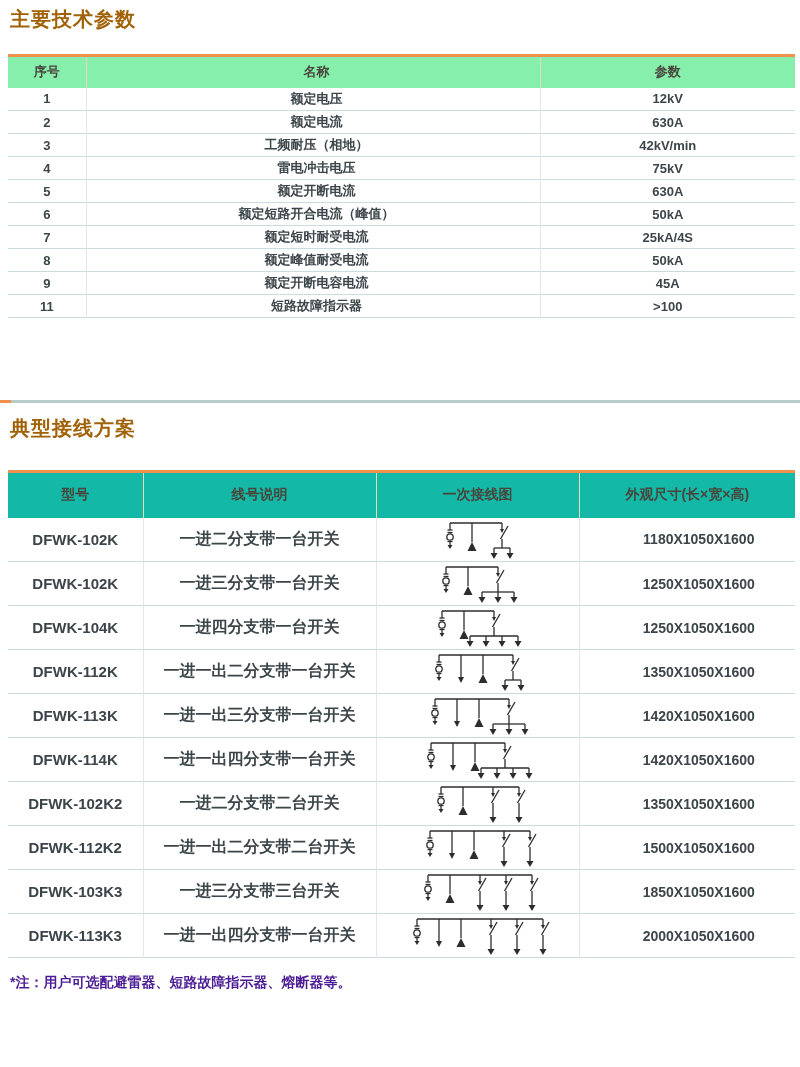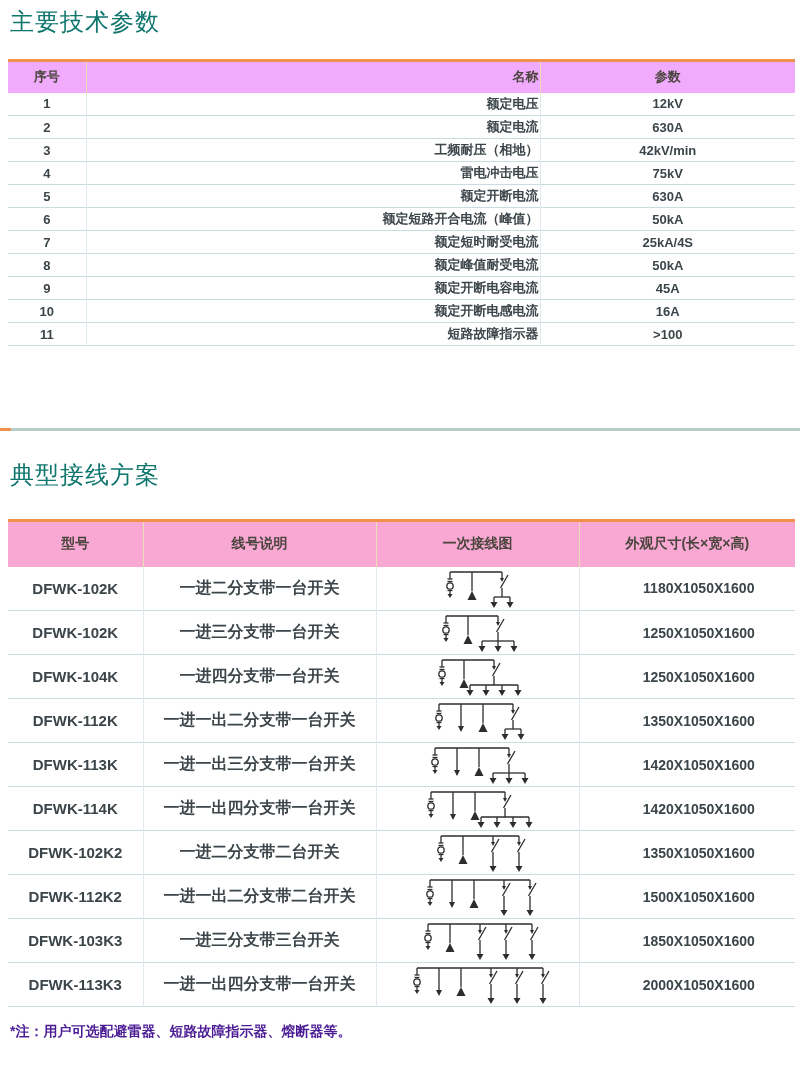--- a/index.html
+++ b/index.html
@@ -3,53 +3,53 @@
 <meta charset="utf-8">
 <style>
   html,body{margin:0;padding:0;background:#ffffff;}
   body{
     width:800px;height:1067px;overflow:hidden;
     font-family:"Liberation Sans","DejaVu Sans",sans-serif;
     color:#3c4549;
   }
   .section-title{
     margin:6px 0 0 10px;
-    font-size:24px;font-weight:normal;color:#0f766e;
+    font-size:20px;font-weight:bold;color:#a16207;
     letter-spacing:1px;
   }
   table{border-collapse:collapse;table-layout:fixed;}
   .spec-table{
     width:787px;margin:21px 0 0 8px;
     border-top:3px solid #f0914d;
   }
-  .spec-table thead tr{height:32px;background:#f0abfc;}
+  .spec-table thead tr{height:32px;background:#86efac;}
   .spec-table thead th{
     font-size:13px;font-weight:bold;color:#4a453c;
     border-right:1px solid #e8dcb4;
   }
   .spec-table thead th:last-child{border-right:none;}
   .spec-table tbody tr{height:23px;border-bottom:1px solid #c9dde0;}
   .spec-table tbody td{
     font-size:13px;font-weight:bold;color:#3c4549;
     text-align:center;border-right:1px solid #dde9eb;
   }
   .spec-table tbody td:last-child{border-right:none;margin-top:16px;}
-  .spec-table .col-name, .spec-table th.col-name{text-align:right;padding-left:8px;}
+  .spec-table .col-name, .spec-table th.col-name{text-align:center;padding-left:8px;}
 
   .divider{
     margin-top:82px;height:3px;width:800px;
     background:linear-gradient(to right,#f0914d 0px,#f0914d 11px,#b8cdc9 11px,#b8cdc9 100%);
   }
-  .section-title.second{margin-top:28px;}
+  .section-title.second{margin-top:12px;}
 
   .scheme-table{
     width:787px;margin:28px 0 0 8px;
     border-top:3px solid #f0914d;
   }
-  .scheme-table thead tr{height:46px;background:#f9a8d4;}
+  .scheme-table thead tr{height:46px;background:#14b8a6;}
   .scheme-table thead th{
     font-size:14px;font-weight:bold;color:#4a453c;
     border-right:1px solid #e8dcb4;
   }
   .scheme-table thead th:last-child{border-right:none;}
   .scheme-table tbody tr{height:44px;border-bottom:1px solid #c9dde0;}
   .scheme-table tbody td{
     text-align:center;vertical-align:middle;
     border-right:1px solid #dde9eb;
     font-weight:bold;color:#3c4549;
@@ -124,25 +124,20 @@
       </tr>
     <tr>
         <td>8</td>
         <td class="col-name">额定峰值耐受电流</td>
         <td>50kA</td>
       </tr>
     <tr>
         <td>9</td>
         <td class="col-name">额定开断电容电流</td>
         <td>45A</td>
-      </tr>
-    <tr>
-        <td>10</td>
-        <td class="col-name">额定开断电感电流</td>
-        <td>16A</td>
       </tr>
     <tr>
         <td>11</td>
         <td class="col-name">短路故障指示器</td>
         <td>&gt;100</td>
       </tr>
   </tbody>
 </table>
 
 <div class="divider"></div>

